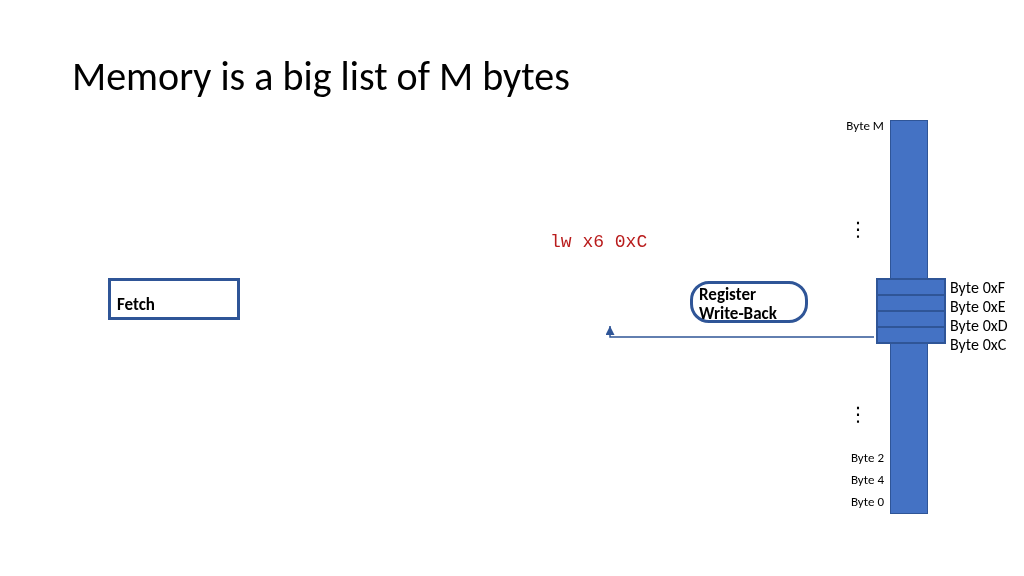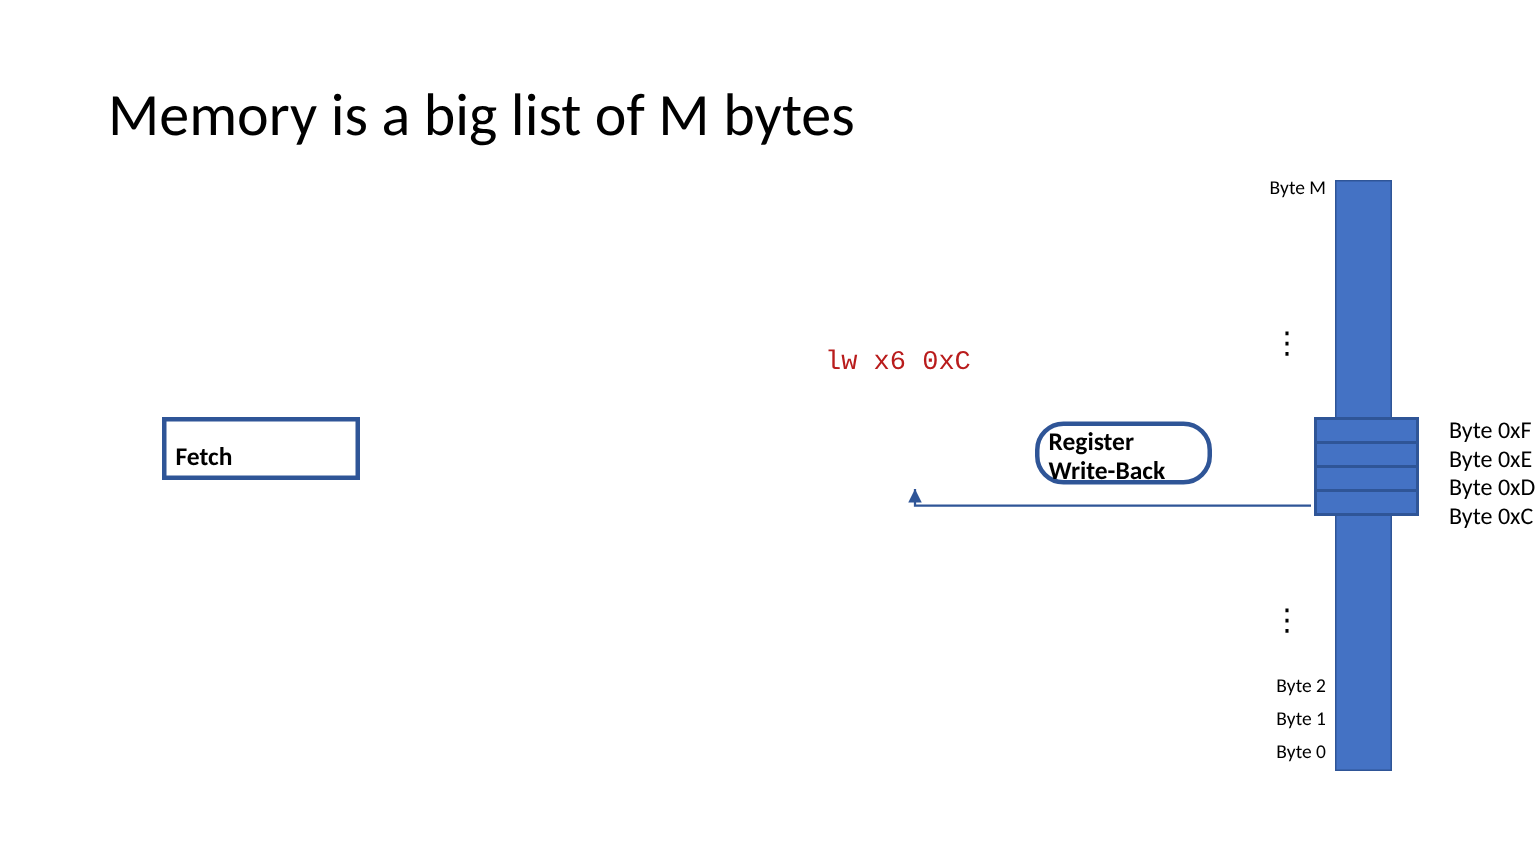--- a/index.html
+++ b/index.html
@@ -4,21 +4,21 @@
 <style>
   html,body{margin:0;padding:0;width:1024px;height:576px;background:#fff;font-family:"Calibri","Segoe UI",Arial,sans-serif;}
   .slide{position:relative;width:1024px;height:448px;}
   .title{position:absolute;left:72px;top:52px;font-size:40px;color:#000;}
   .stage{position:absolute;height:42px;border:3px solid #2F5597;background:#fff;box-sizing:border-box;display:flex;align-items:flex-end;padding:0 6px 2px 6px;font-weight:700;font-size:17px;color:#000;}
   .stage.regwb{align-items:flex-start;padding-top:2px;line-height:1.1;border-radius:19px;}
   .instr{position:absolute;font-family:"Courier New",monospace;font-size:18px;color:#b91c1c;}
   .membar{position:absolute;right:96px;top:120px;width:36px;height:392px;background:#4472C4;border:1px solid #2F5597;}
   .memcells{position:absolute;right:78px;top:280px;display:flex;flex-direction:column;}
   .memcell{width:70px;height:18px;border:2px solid #2F5597;background:#4472C4;box-sizing:border-box;margin-top:-2px;}
-  .memlabelR{position:absolute;font-size:16px;color:#000;margin-left:16px;}
+  .memlabelR{position:absolute;font-size:16px;color:#000;}
   .memlabelL{position:absolute;font-size:13px;color:#000;text-align:right;}
   .vdots{position:absolute;font-size:20px;line-height:0.4;color:#000;}
   svg.arrow{position:absolute;left:0;top:0;width:1024px;height:576px;pointer-events:none;}
 </style>
 </head>
 <body>
 
 <div class="slide">
   <div class="title">Memory is a big list of M bytes</div>
 
@@ -43,21 +43,21 @@
     <div class="memcell"></div>
   </div>
   <div class="memlabelR" style="left:950px;top:278px;">Byte  0xF</div>
   <div class="memlabelR" style="left:950px;top:297px;">Byte  0xE</div>
   <div class="memlabelR" style="left:950px;top:316px;">Byte  0xD</div>
   <div class="memlabelR" style="left:950px;top:335px;">Byte  0xC</div>
 
   <div class="vdots" style="right:156px;top:410px;">⋮</div>
 
   <div class="memlabelL" style="right:140px;top:450px;">Byte 2</div>
-  <div class="memlabelL" style="right:140px;top:472px;">Byte 1</div>
+  <div class="memlabelL" style="right:140px;top:472px;">Byte 4</div>
   <div class="memlabelL" style="right:140px;top:494px;text-align:right;">Byte 0</div>
 
   <svg class="arrow">
     <defs>
       <marker id="ah" markerWidth="10" markerHeight="10" refX="6" refY="3" orient="auto">
         <path d="M0,0 L6,3 L0,6 Z" fill="#2F5597"></path>
       </marker>
     </defs>
     <path d="M 874 337 L 610 337 L 610 326" fill="none" stroke="#2F5597" stroke-width="1.5" marker-end="url(#ah)"></path>
   </svg>

